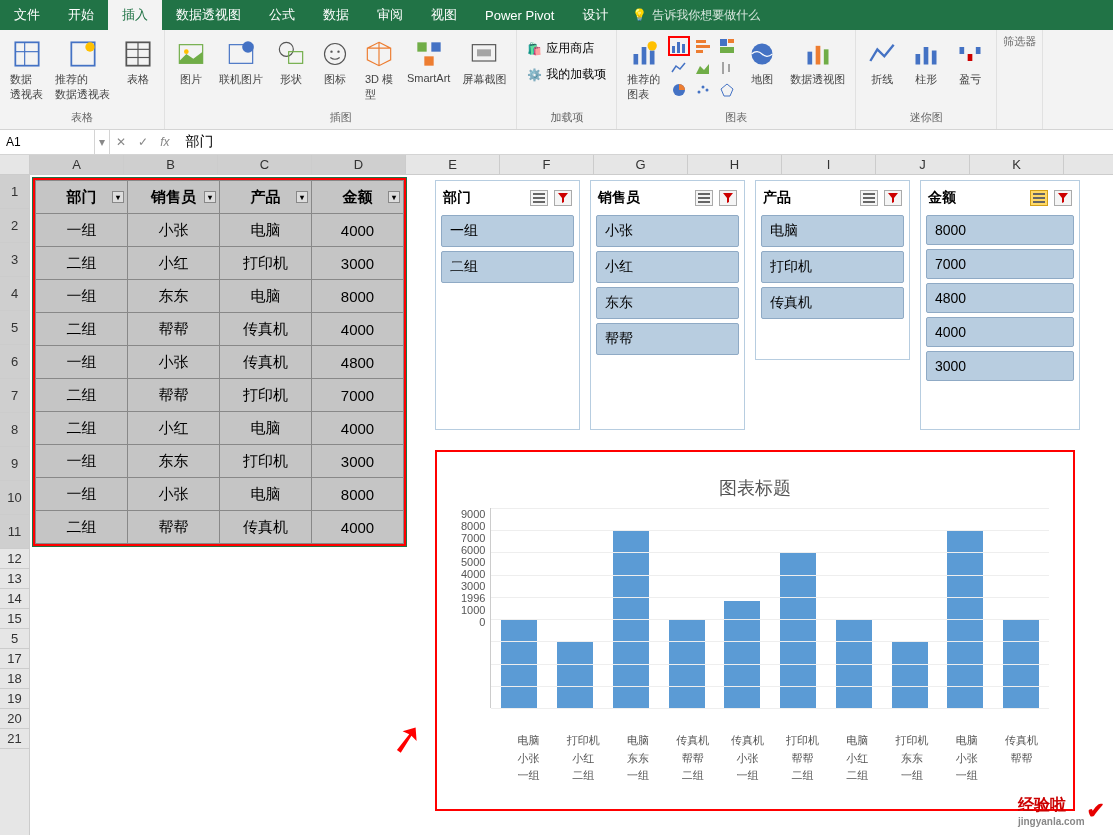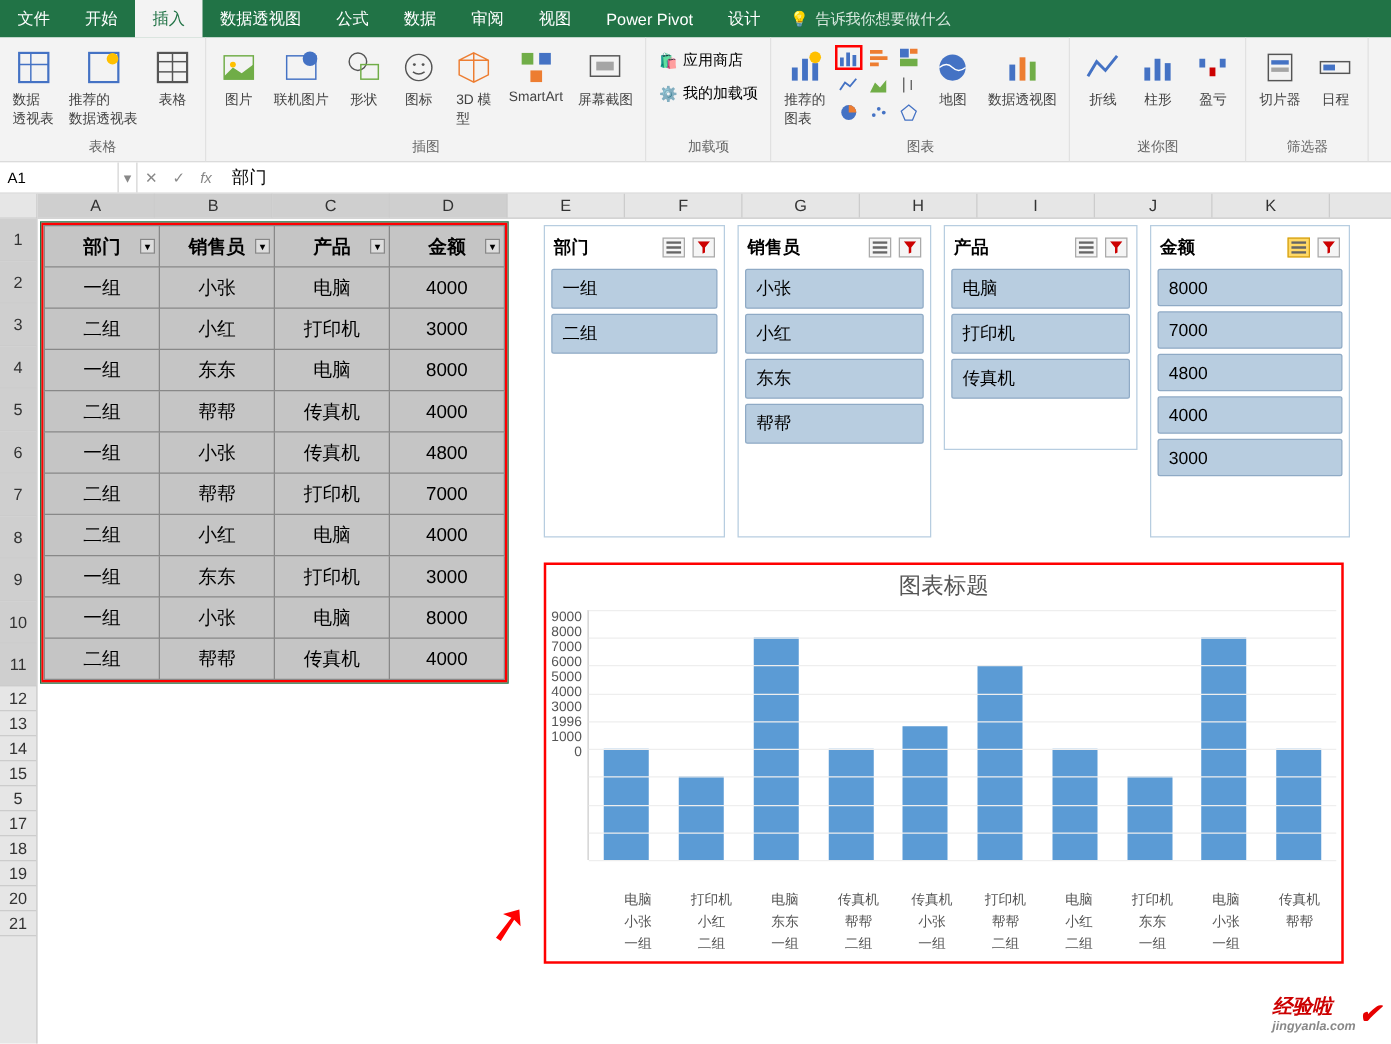--- a/index.html
+++ b/index.html
@@ -56,33 +56,33 @@
     
     .slicer { position: absolute; background: #fff; border: 1px solid #b7cde0; padding: 5px; }
     .slicer-header { display: flex; justify-content: space-between; align-items: center; padding: 3px 2px 8px 2px; font-weight: bold; font-size: 14px; }
     .slicer-icons { display: flex; gap: 6px; }
     .slicer-icon { width: 18px; height: 16px; border: 1px solid #aaa; display: flex; align-items: center; justify-content: center; font-size: 10px; cursor: pointer; background: #f5f5f5;}
     .slicer-icon.active { background: #ffd966; border-color: #d4a017; }
     .slicer-items { display: flex; flex-direction: column; gap: 4px; }
     .slicer-item { background: #b8cde0; border: 1px solid #8faac5; padding: 6px 8px; font-size: 14px; cursor: pointer; border-radius: 2px; }
     
     
-    .chart-container { position: absolute; border: 2px solid #ff0000; background: #fff; padding: 4px; }
+    .chart-container { position: absolute; border: 2px solid #ff0000; background: #fff; padding: 24px; }
     .chart-title { text-align: center; font-size: 18px; color: #555; margin-bottom: 8px; }
     .chart-plot { position: relative; height: 220px; display: flex; }
     .y-axis { display: flex; flex-direction: column; align-items: flex-end; padding-right: 5px; font-size: 11px; color: #555; height: 200px; }
     .plot-area { flex: 1; position: relative; border-left: 1px solid #ccc; height: 200px; }
     .gridline { position: absolute; left: 0; right: 0; border-top: 1px solid #eee; }
     .bars { position: absolute; inset: 0; display: flex; align-items: flex-end; justify-content: space-around; }
     .bar { width: 36px; background: #5b9bd5; }
     .x-axis { display: flex; margin-left: 40px; }
     .x-tick { flex: 1; text-align: center; font-size: 11px; color: #555; padding-top: 4px; line-height: 1.6; }
     
     .arrow { position: absolute; left: 360px; top: 540px; color: #ff0000; font-size: 40px; transform: rotate(-10deg); }
-    .watermark { position: absolute; right: 8px; bottom: 8px; font-size: 14px; color: #c00; font-weight: bold; display: flex; align-items: center; gap: 2px; font-style: italic;}
+    .watermark { position: absolute; right: 8px; bottom: 8px; font-size: 14px; color: #c00; font-weight: bold; display: flex; align-items: center; gap: 2px;}
     .watermark .check { color: #e60000; font-size: 22px;}
     
     svg.ico { width: 28px; height: 28px; }
     svg.ico-sm { width: 16px; height: 16px; }
   </style>
 </head>
 <body>
 
 <div class="tab-bar">
   <div class="tab">文件</div>
@@ -352,41 +352,20 @@
               <rect x="17" y="6" width="4" height="6" fill="#4472c4"></rect>
             </svg>
           </div>
           <span>盈亏</span>
         </div>
     </div>
     <div class="ribbon-group-label">迷你图</div>
   </div>
 
   <div class="ribbon-group">
-    <div class="ribbon-group-content">
-      <div class="ribbon-btn">
-          <div class="icon-box">
-            <svg class="ico" viewBox="0 0 24 24">
-              <rect x="4" y="3" width="16" height="18" fill="none" stroke="#555"></rect>
-              <rect x="6" y="7" width="12" height="3" fill="#4472c4"></rect>
-              <rect x="6" y="12" width="12" height="3" fill="#a5a5a5"></rect>
-            </svg>
-          </div>
-          <span>切片器</span>
-        </div>
-      <div class="ribbon-btn">
-          <div class="icon-box">
-            <svg class="ico" viewBox="0 0 24 24">
-              <rect x="2" y="8" width="20" height="8" fill="none" stroke="#555"></rect>
-              <rect x="4" y="10" width="8" height="4" fill="#4472c4"></rect>
-            </svg>
-          </div>
-          <span>日程</span>
-        </div>
-    </div>
     <div class="ribbon-group-label">筛选器</div>
   </div>
 </div>
 
 <div class="formula-bar">
   <div class="name-box">A1</div>
   <div class="name-box-dd">▾</div>
   <div class="fx-controls">
     <span>✕</span>
     <span>✓</span>

